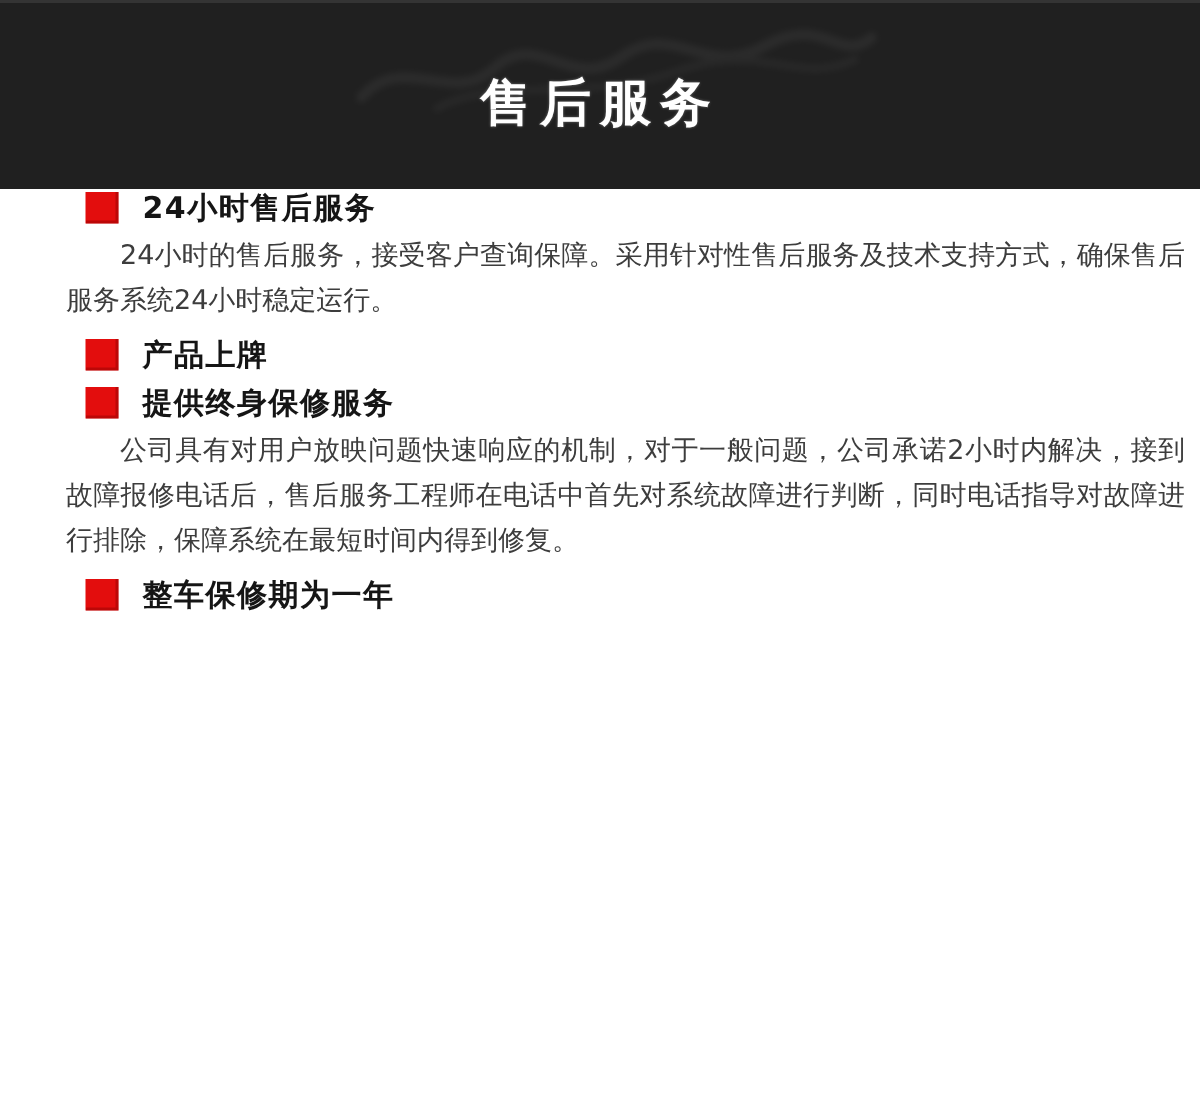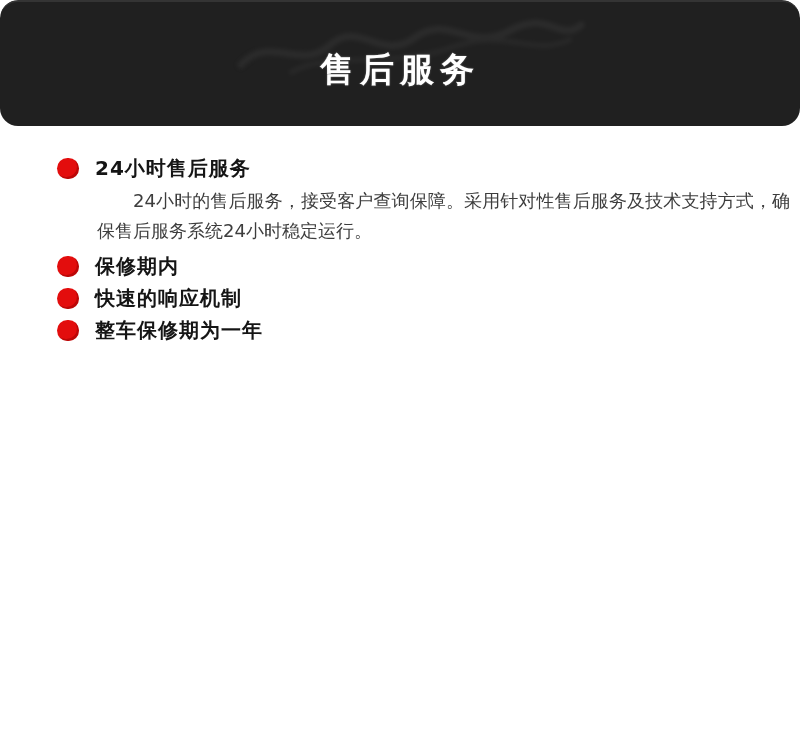--- a/index.html
+++ b/index.html
@@ -1,15 +1,15 @@
 <!DOCTYPE html>
 <html><head>
 <meta charset="utf-8">
 <style>
-  * { box-sizing: border-box; border-radius: 18px; }
+  * { box-sizing: border-box; }
   html, body { margin: 0; padding: 0; }
   body {
     width: 800px;
     height: 741px;
     background: #ffffff;
     overflow: hidden;
     font-family: "DejaVu Sans", "Liberation Sans", sans-serif;
   }
   .page { width: 800px; height: 741px; position: relative; }
 
@@ -39,21 +39,21 @@
     top: 14px;
     left: 230px;
     width: 360px;
     height: 58px;
     opacity: 0.28;
     filter: blur(2px);
     transform: rotate(-3deg);
   }
 
   
-  .content { padding-top: 30px; }
+  .content { }
   .section { margin-bottom: 8px; }
   .sec-head {
     display: flex;
     align-items: center;
     margin: 0 0 6px 57px;
     height: 24px;
   }
   .bullet {
     width: 22px;
     height: 21px;
@@ -63,21 +63,21 @@
     flex: none;
   }
   .sec-title {
     font-size: 20px;
     font-weight: bold;
     color: #151515;
     letter-spacing: 1px;
     line-height: 24px;
   }
   .para {
-    margin: 0 10px 0 97px;
+    margin: 0 10px 0 44px;
     font-size: 18px;
     line-height: 30px;
     color: #3d3d3d;
     text-indent: 2em;
     text-align: justify;
   }
 </style>
 </head>
 <body>
 
@@ -97,29 +97,30 @@
       <div class="sec-head">
         <span class="bullet"></span>
         <span class="sec-title">24小时售后服务</span>
       </div>
       <p class="para">24小时的售后服务，接受客户查询保障。采用针对性售后服务及技术支持方式，确保售后服务系统24小时稳定运行。</p>
     </div>
 
     <div class="section">
       <div class="sec-head">
         <span class="bullet"></span>
-        <span class="sec-title">保修期内</span>
+        <span class="sec-title">产品上牌</span>
       </div>
     </div>
 
     <div class="section">
       <div class="sec-head">
         <span class="bullet"></span>
-        <span class="sec-title">快速的响应机制</span>
+        <span class="sec-title">提供终身保修服务</span>
       </div>
+      <p class="para">公司具有对用户放映问题快速响应的机制，对于一般问题，公司承诺2小时内解决，接到故障报修电话后，售后服务工程师在电话中首先对系统故障进行判断，同时电话指导对故障进行排除，保障系统在最短时间内得到修复。</p>
     </div>
 
     <div class="section">
       <div class="sec-head">
         <span class="bullet"></span>
         <span class="sec-title">整车保修期为一年</span>
       </div>
     </div>
 
   </div>

